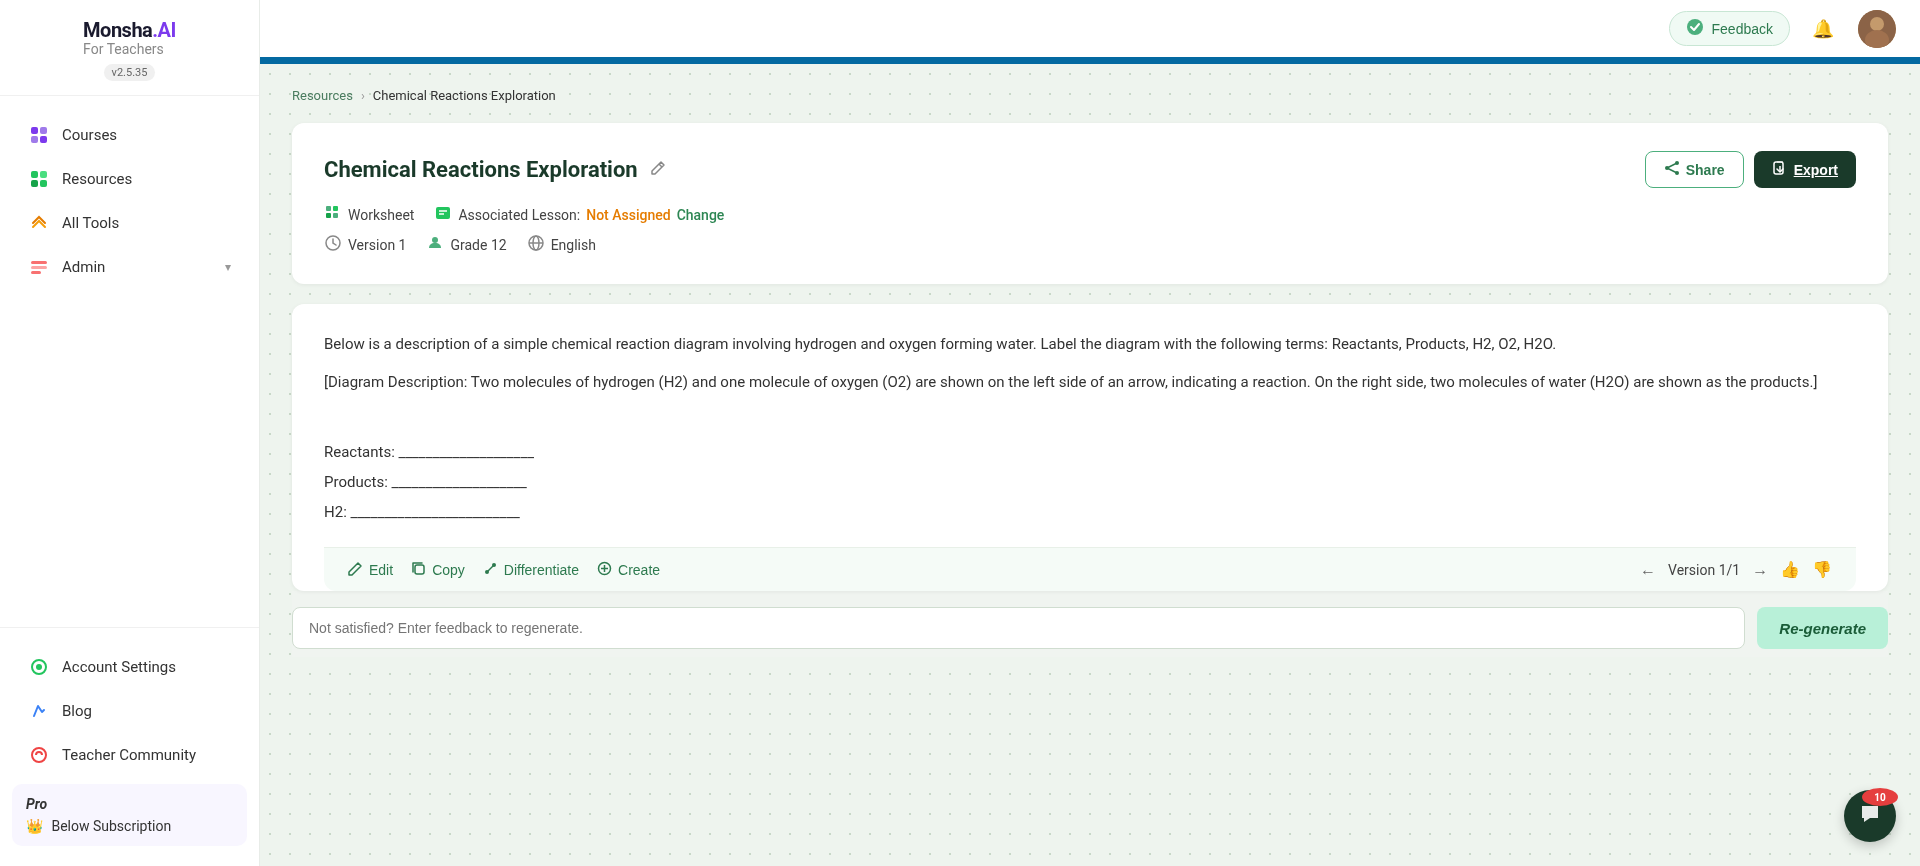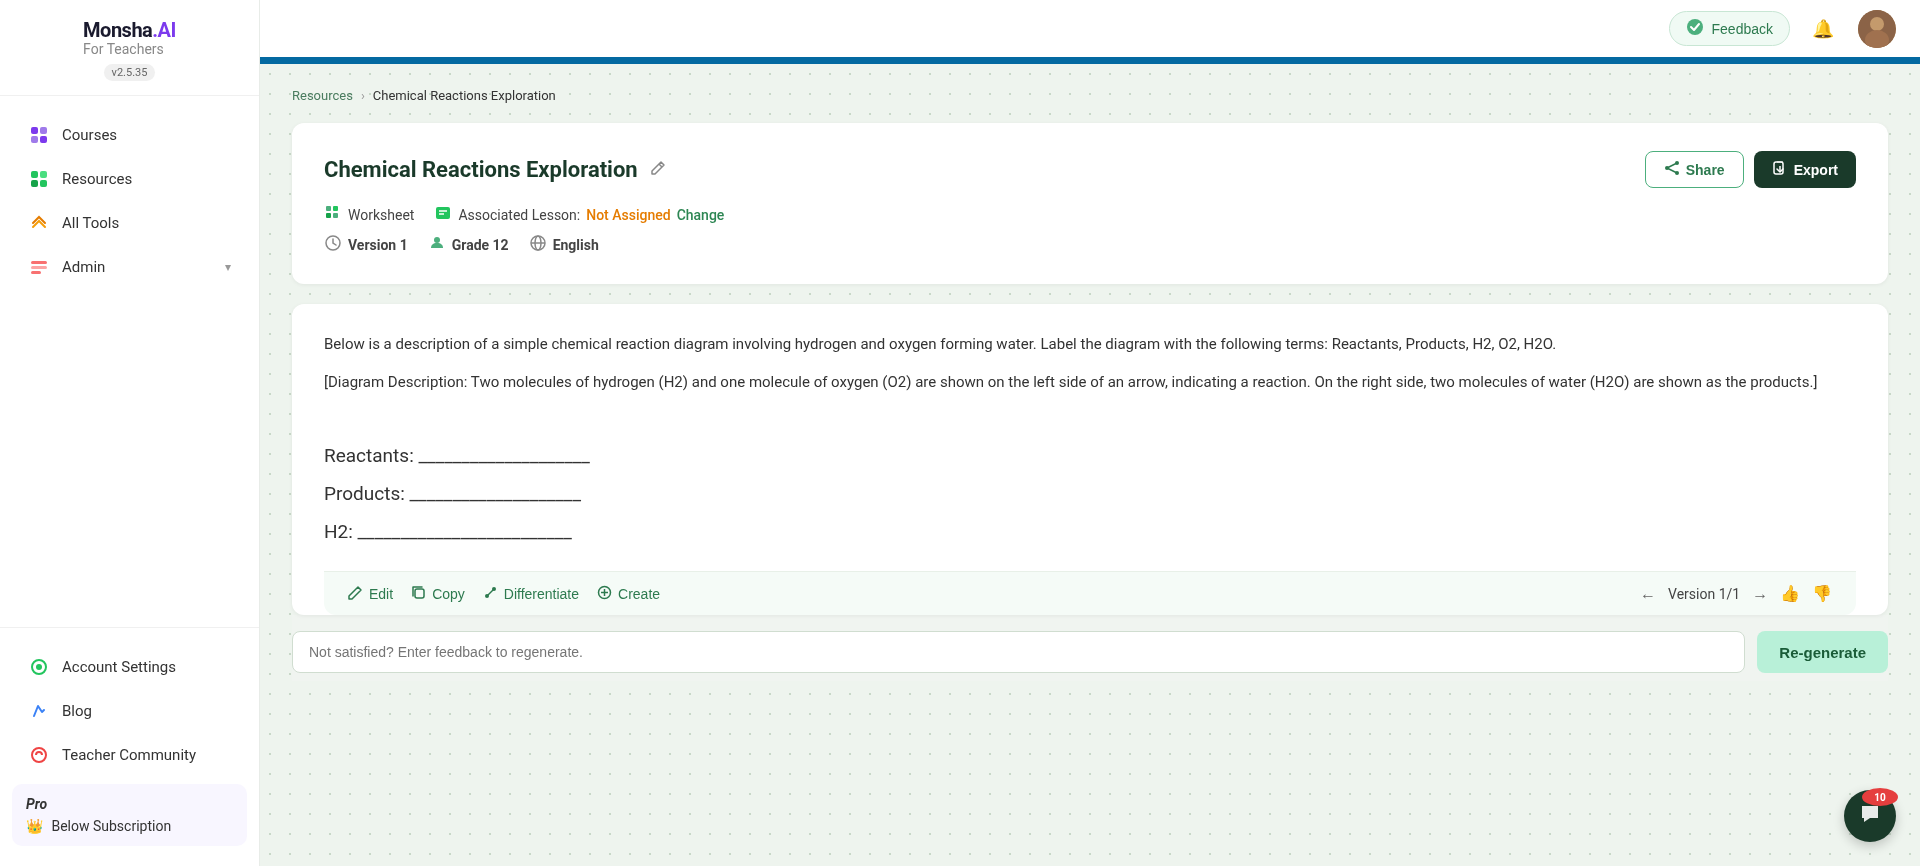--- a/index.html
+++ b/index.html
@@ -212,20 +212,21 @@
       align-items: center;
       gap: 6px;
       border: none;
       border-radius: 8px;
       padding: 8px 18px;
       background: #1a3a2a;
       color: #fff;
       font-size: 14px;
       font-weight: 600;
       cursor: pointer;
+      text-decoration: underline;
     }
 
     .card-meta {
       display: flex;
       align-items: center;
       gap: 20px;
       font-size: 14px;
       color: #444;
       flex-wrap: wrap;
     }
@@ -238,21 +239,20 @@
     .not-assigned { color: #e57c00; font-weight: 500; }
     .change-link { color: #2d8653; cursor: pointer; font-weight: 500; }
 
     .card-meta-row2 {
       display: flex;
       align-items: center;
       gap: 20px;
       font-size: 14px;
       color: #444;
       margin-top: 8px;
-      font-weight: bold;
     }
 
     
     .content-card {
       background: #fff;
       border-radius: 12px;
       padding: 28px 32px 0;
       box-shadow: 0 1px 4px rgba(0,0,0,0.06);
       position: relative;
     }
@@ -268,21 +268,21 @@
       line-height: 1.7;
       margin-bottom: 12px;
     }
     .section-desc {
       font-size: 15px;
       color: #333;
       line-height: 1.7;
       margin-bottom: 18px;
     }
     .fill-line {
-      font-size: 19px;
+      font-size: 15px;
       color: #333;
       line-height: 2;
       margin-top: 42px;
     }
 
     
     .content-toolbar {
       border-top: 1px solid #e8f0e8;
       margin-top: 20px;
       padding: 12px 0;
@@ -355,20 +355,21 @@
     }
     .regen-btn {
       background: #b8f0d8;
       border: none;
       border-radius: 8px;
       padding: 12px 22px;
       font-size: 15px;
       font-weight: 600;
       color: #1a5c38;
       cursor: pointer;
+      font-style: italic;
     }
 
     
     .chat-bubble {
       position: fixed;
       bottom: 24px;
       right: 24px;
       width: 52px;
       height: 52px;
       background: #1a3a2a;

